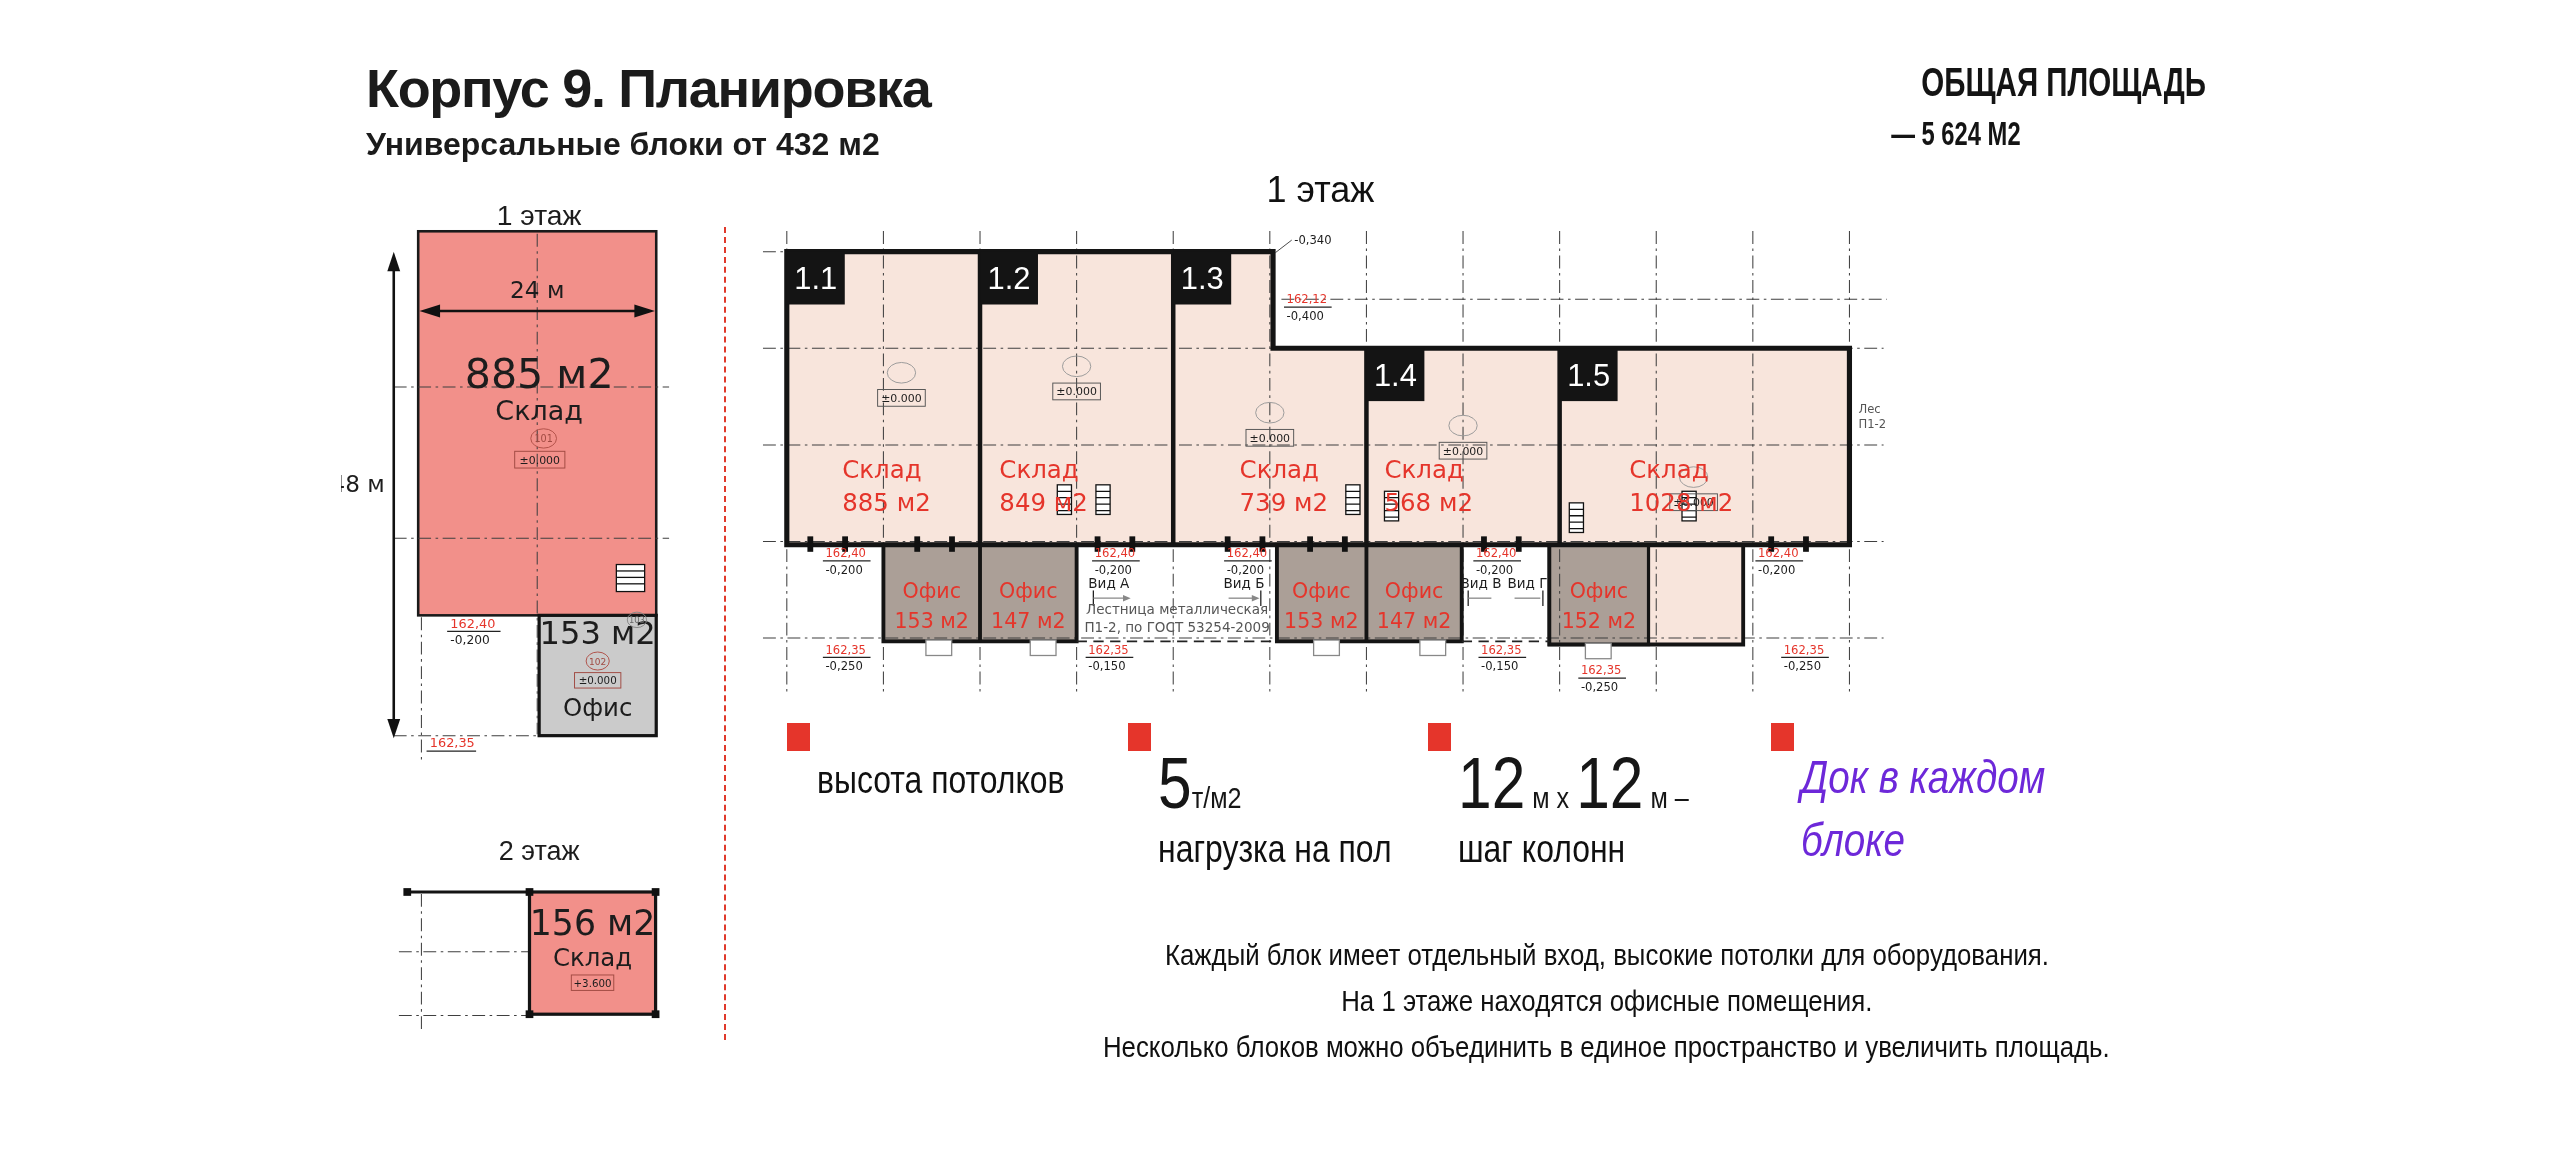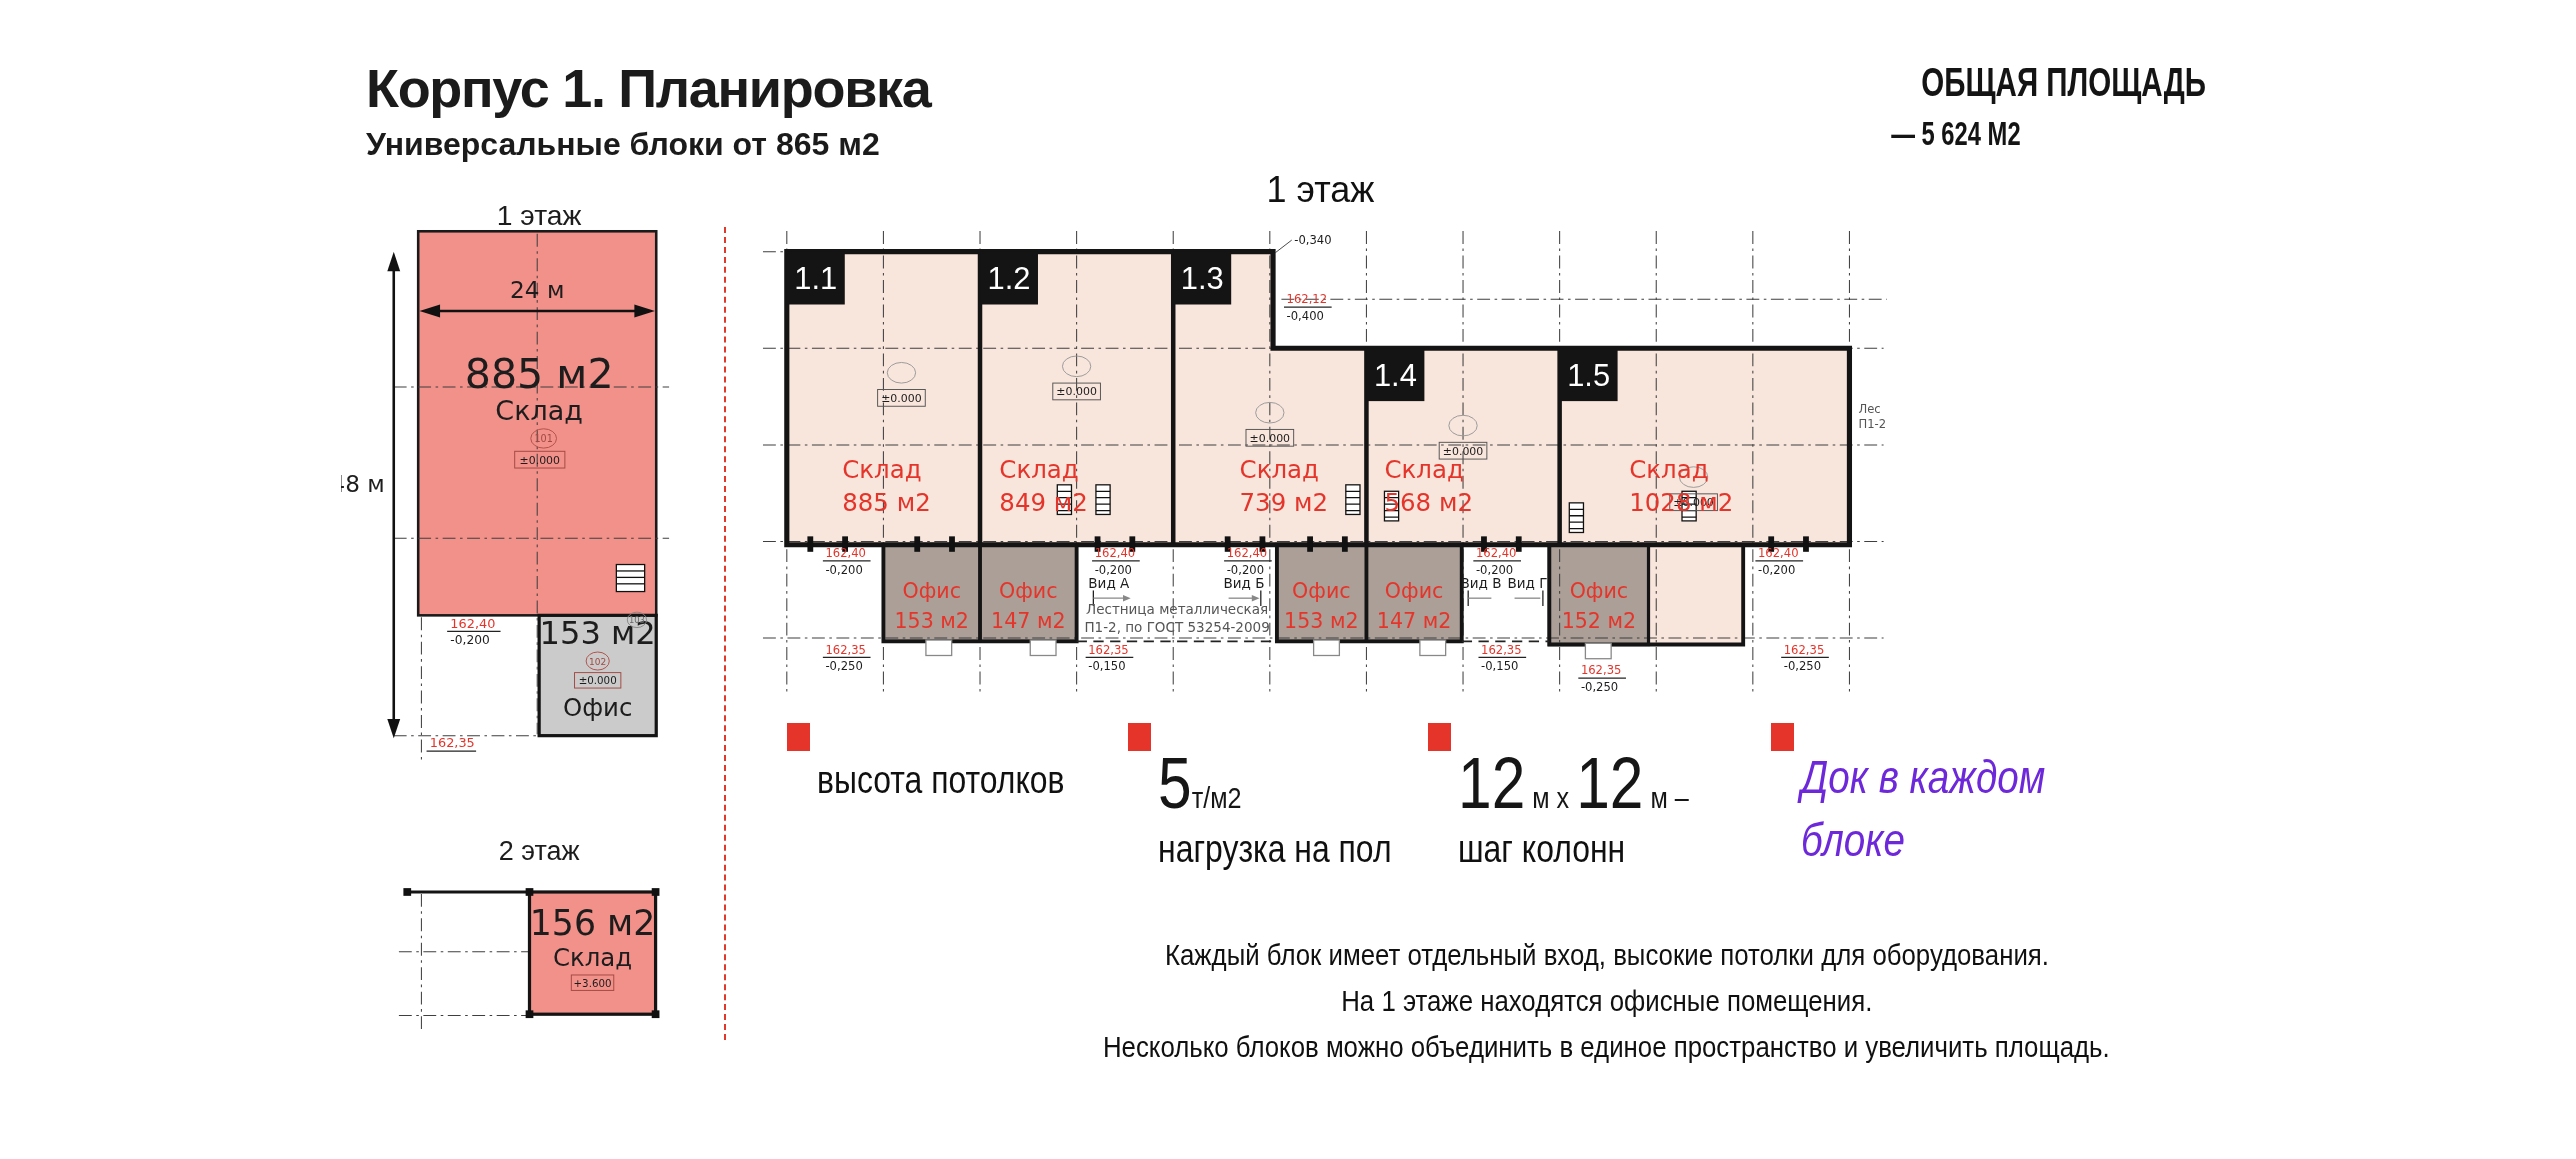--- a/index.html
+++ b/index.html
@@ -41,22 +41,22 @@
   .t-red{fill:#e5352b;}
   .t-blk{fill:#1d1d1d;}
   .t-gray{fill:#555;}
   .wall{stroke:#141414;fill:none;}
   .grid{stroke:#3f3f3f;stroke-width:1.6;stroke-dasharray:20 7 4 7;}
   .dimline{stroke:#111;stroke-width:4;}
 </style>
 </head>
 <body>
 
-<div class="abs page-title">Корпус 1. Планировка</div>
-<div class="abs page-subtitle">Универсальные блоки от 865 м2</div>
+<div class="abs page-title">Корпус 9. Планировка</div>
+<div class="abs page-subtitle">Универсальные блоки от 432 м2</div>
 
 <div class="abs total-area">
   <div class="l1"><span class="squeezeT">ОБЩАЯ ПЛОЩАДЬ</span></div>
   <div class="l2"><span class="squeezeT">— 5 624 М2</span></div>
 </div>
 
 <svg class="abs" style="left:341px;top:187px" width="386" height="876" viewBox="530 290 600 1360">
 
   <text x="838" y="348" text-anchor="middle" font-size="44" class="t-blk" style="font-family:'Liberation Sans',sans-serif">1 этаж</text>
 

